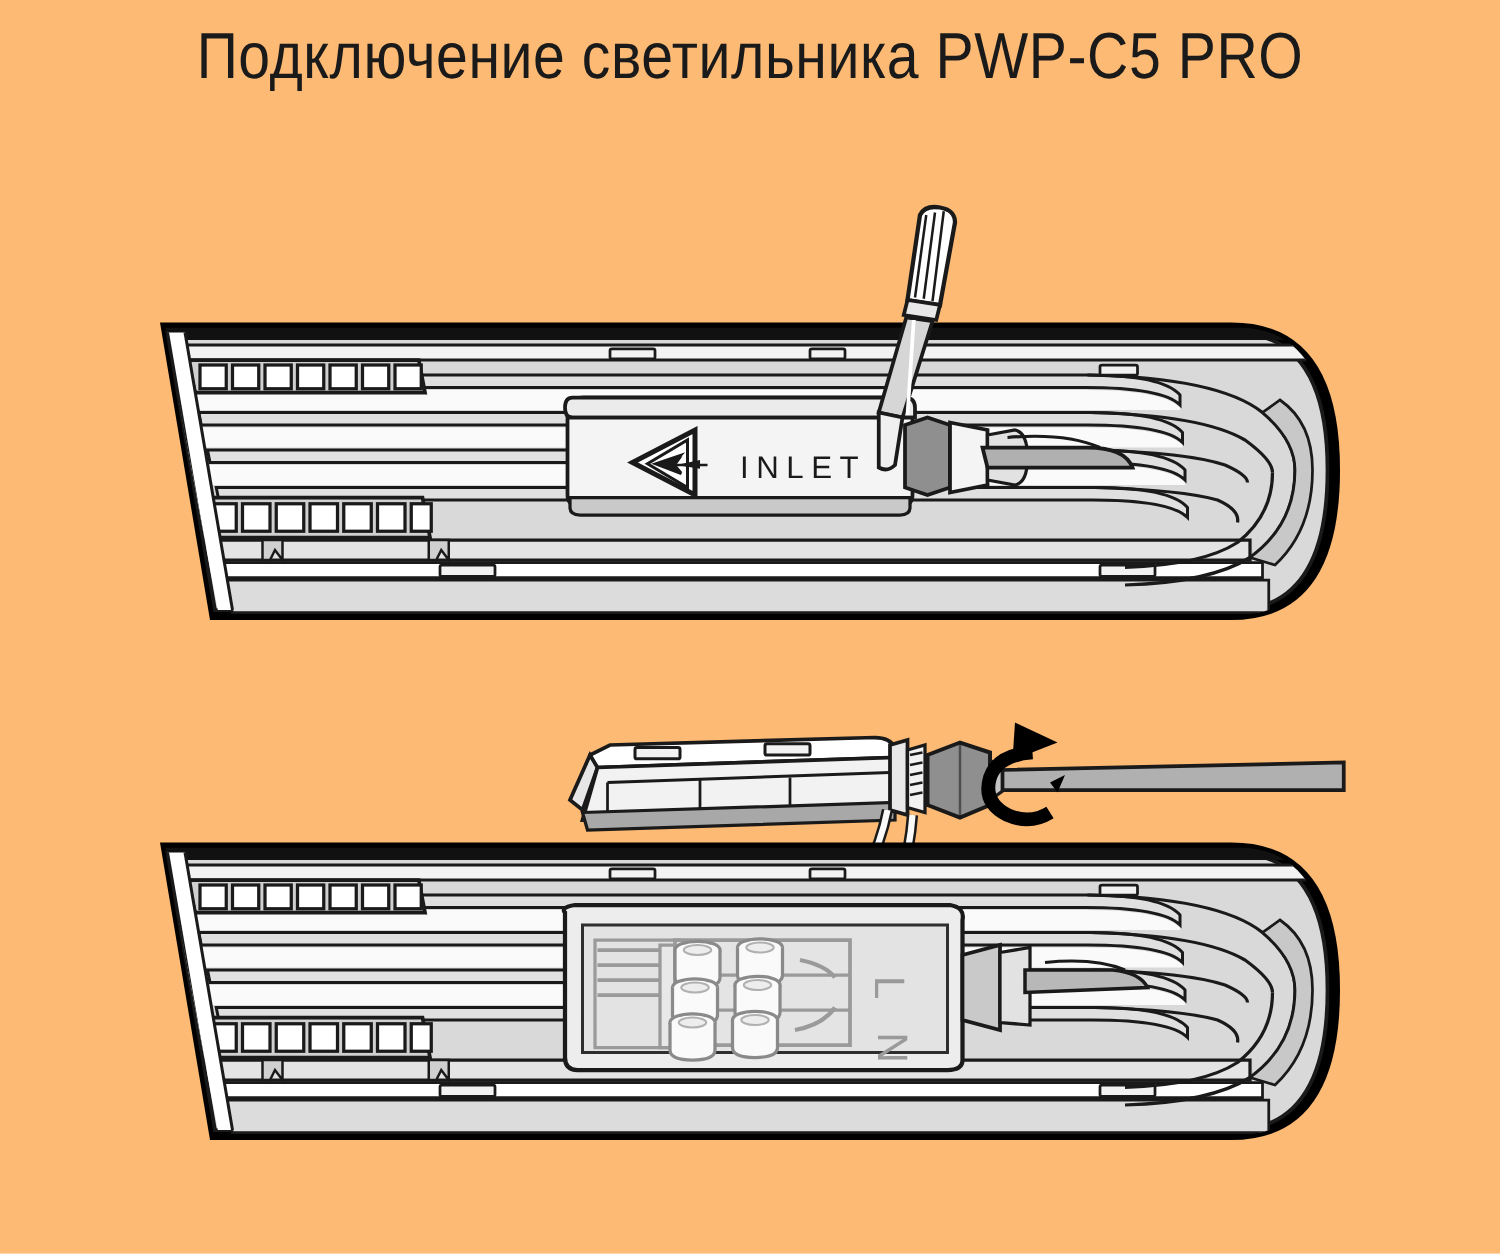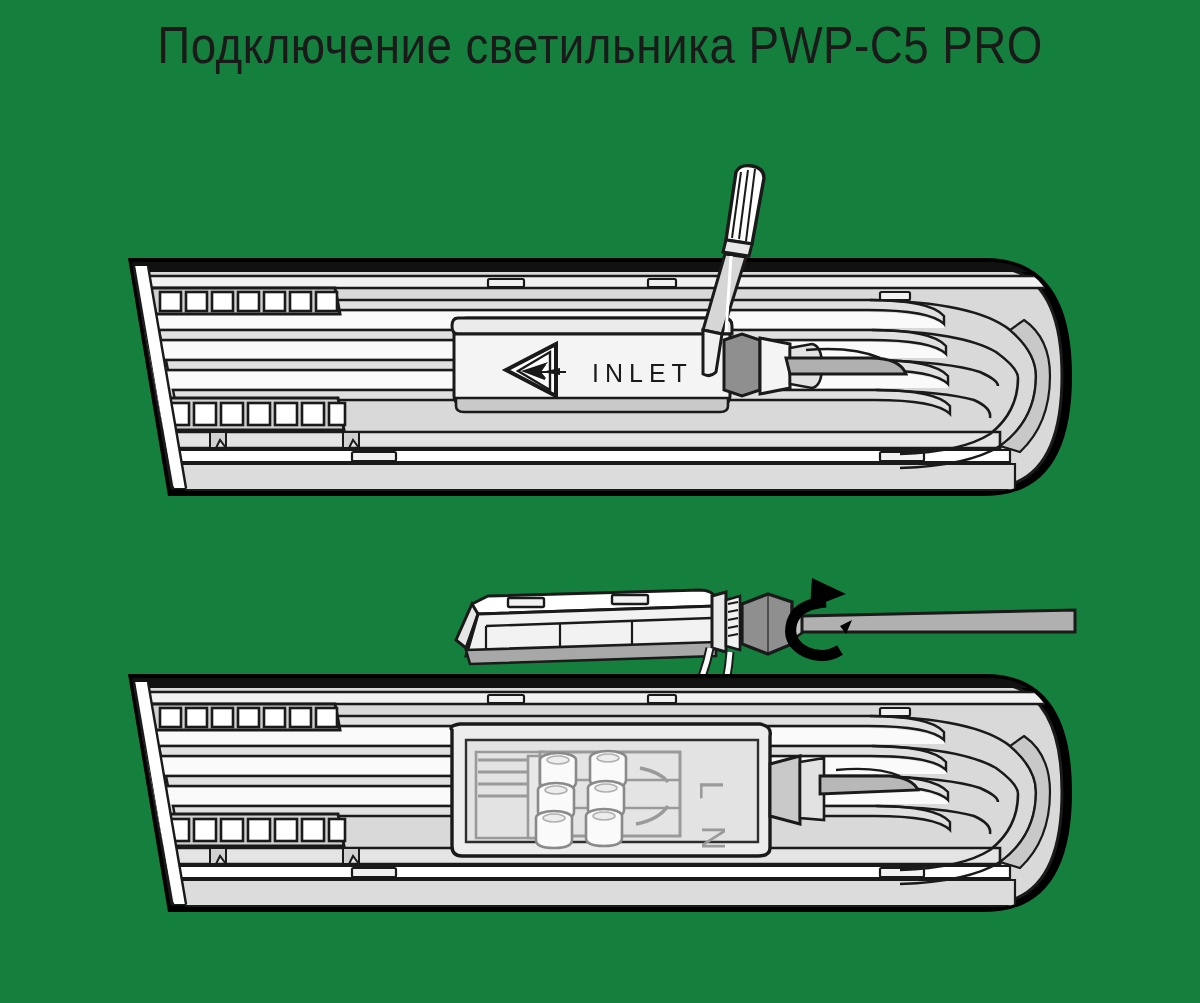--- a/index.html
+++ b/index.html
@@ -11,21 +11,21 @@
     width: 1200px;
     height: 1003px;
     font-family: "Liberation Sans", sans-serif;
     overflow: hidden;
     position: relative;
   }
   #page {
     position: relative;
     width: 1200px;
     height: 1003px;
-    background: #15803d;
+    background: #fdba74;
   }
   #title {
     position: absolute;
     left: 0;
     top: 18px;
     width: 1200px;
     text-align: center;
     font-family: "Liberation Sans", sans-serif;
     font-size: 52px;
     font-weight: 400;

